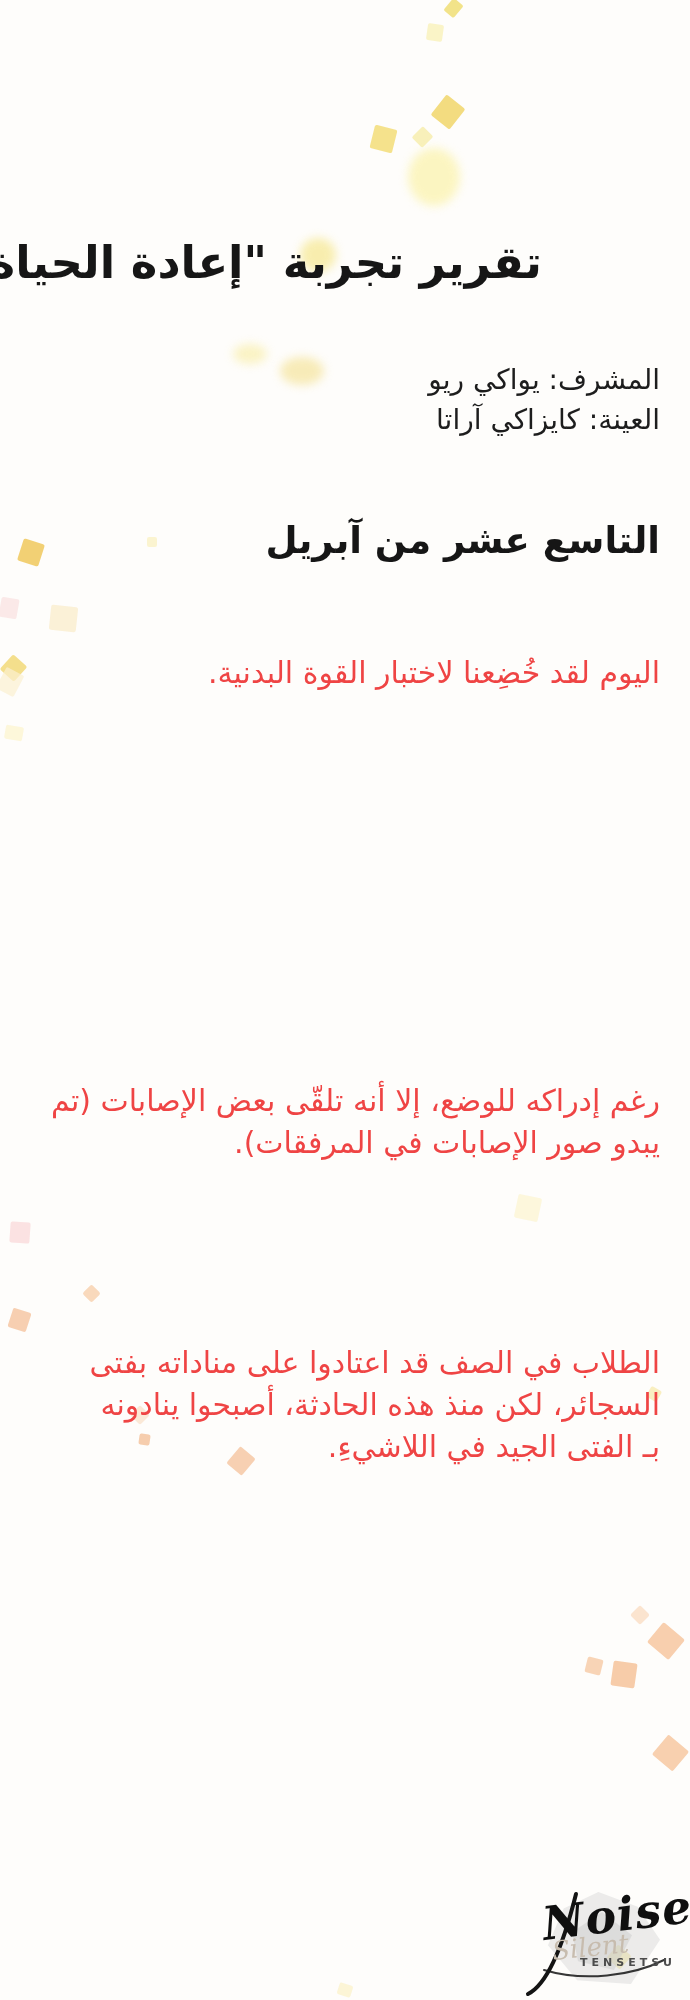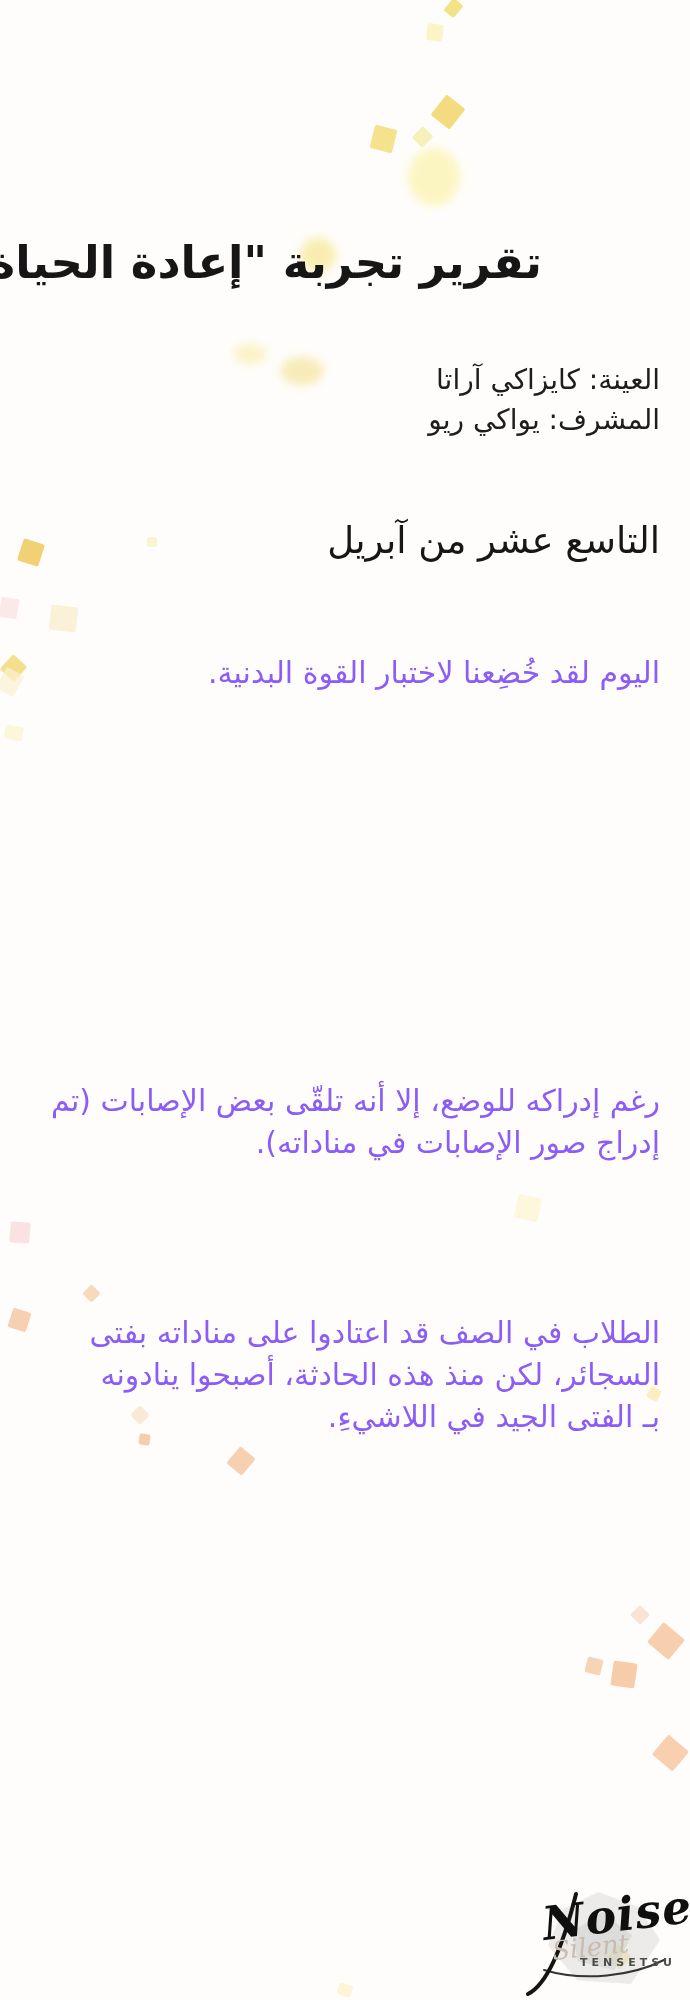--- a/index.html
+++ b/index.html
@@ -22,32 +22,32 @@
     font-size:45px;font-weight:bold;color:#161616;
   }
   .meta{
     position:absolute;top:360px;right:30px;
     direction:rtl;text-align:right;
     font-size:28px;line-height:40px;color:#1d1d1d;
   }
   .date-heading{
     position:absolute;top:488px;right:30px;
     direction:rtl;text-align:right;
-    font-size:37px;font-weight:normal;color:#161616;
+    font-size:37px;font-weight:bold;color:#161616;
   }
   .para{
     position:absolute;right:30px;max-width:635px;
     direction:rtl;text-align:right;
     font-size:30px;line-height:42px;
-    white-space:pre-line;color:#8b5cf6;
+    white-space:pre-line;color:#ef4444;
   }
   .p1{top:622px}
   .p2{top:800px}
   .p3{top:1050px}
-  .p4{top:1282px}
+  .p4{top:1312px}
   .p5{top:1552px}
 
   
   .watermark{position:absolute;right:6px;top:1882px;width:170px;height:118px;}
   .wm-gem{
     position:absolute;left:34px;top:10px;width:112px;height:92px;
     background:#dadada;opacity:.5;
     clip-path:polygon(45% 0,80% 16%,100% 52%,74% 100%,26% 96%,0 58%,14% 18%);
   }
   .wm-gem-inner{
@@ -108,29 +108,29 @@
       <div class="confetti" style="left: 586px; top: 1658px; width: 16px; height: 16px; background: rgb(247, 204, 169); opacity: 0.85; transform: rotate(14deg);"></div>
       <div class="confetti" style="left: 612px; top: 1662px; width: 24px; height: 25px; background: rgb(246, 198, 160); opacity: 0.9; transform: rotate(8deg);"></div>
       <div class="confetti" style="left: 657px; top: 1740px; width: 27px; height: 26px; background: rgb(247, 203, 166); opacity: 0.9; transform: rotate(40deg);"></div>
       <div class="confetti" style="left: 610px; top: 1948px; width: 18px; height: 18px; background: rgb(245, 231, 156); opacity: 0.8; transform: rotate(42deg);"></div>
       <div class="confetti" style="left: 338px; top: 1984px; width: 14px; height: 12px; background: rgb(251, 241, 198); opacity: 0.7; transform: rotate(18deg);"></div>
     </div>
 
   <h1 class="title">تقرير تجربة "إعادة الحياة"</h1>
 
   <div class="meta">
+    <div>المشرف: يواكي ريو</div>
     <div>العينة: كايزاكي آراتا</div>
-    <div>المشرف: يواكي ريو</div>
   </div>
 
   <h2 class="date-heading">التاسع عشر من آبريل</h2>
 
   <p class="para p1">اليوم لقد خُضِعنا لاختبار القوة البدنية.</p>
   <p class="para p3">رغم إدراكه للوضع، إلا أنه تلقّى بعض الإصابات (تم
-إدراج صور الإصابات في مناداته).</p>
+يبدو صور الإصابات في المرفقات).</p>
   <p class="para p4">الطلاب في الصف قد اعتادوا على مناداته بفتى
 السجائر، لكن منذ هذه الحادثة، أصبحوا ينادونه
 بـ الفتى الجيد في اللاشيءِ.</p>
 
   <div class="watermark">
     <div class="wm-gem"></div>
     <div class="wm-gem-inner"></div>
     <svg class="wm-swoosh" width="170" height="118" viewBox="0 0 170 118" fill="none">
       <path d="M14 112 C 34 102, 50 60, 62 12" stroke="#141414" stroke-width="4" stroke-linecap="round"></path>
       <path d="M30 88 C 70 100, 118 94, 150 78" stroke="#141414" stroke-width="2" stroke-linecap="round" opacity="0.85"></path>

